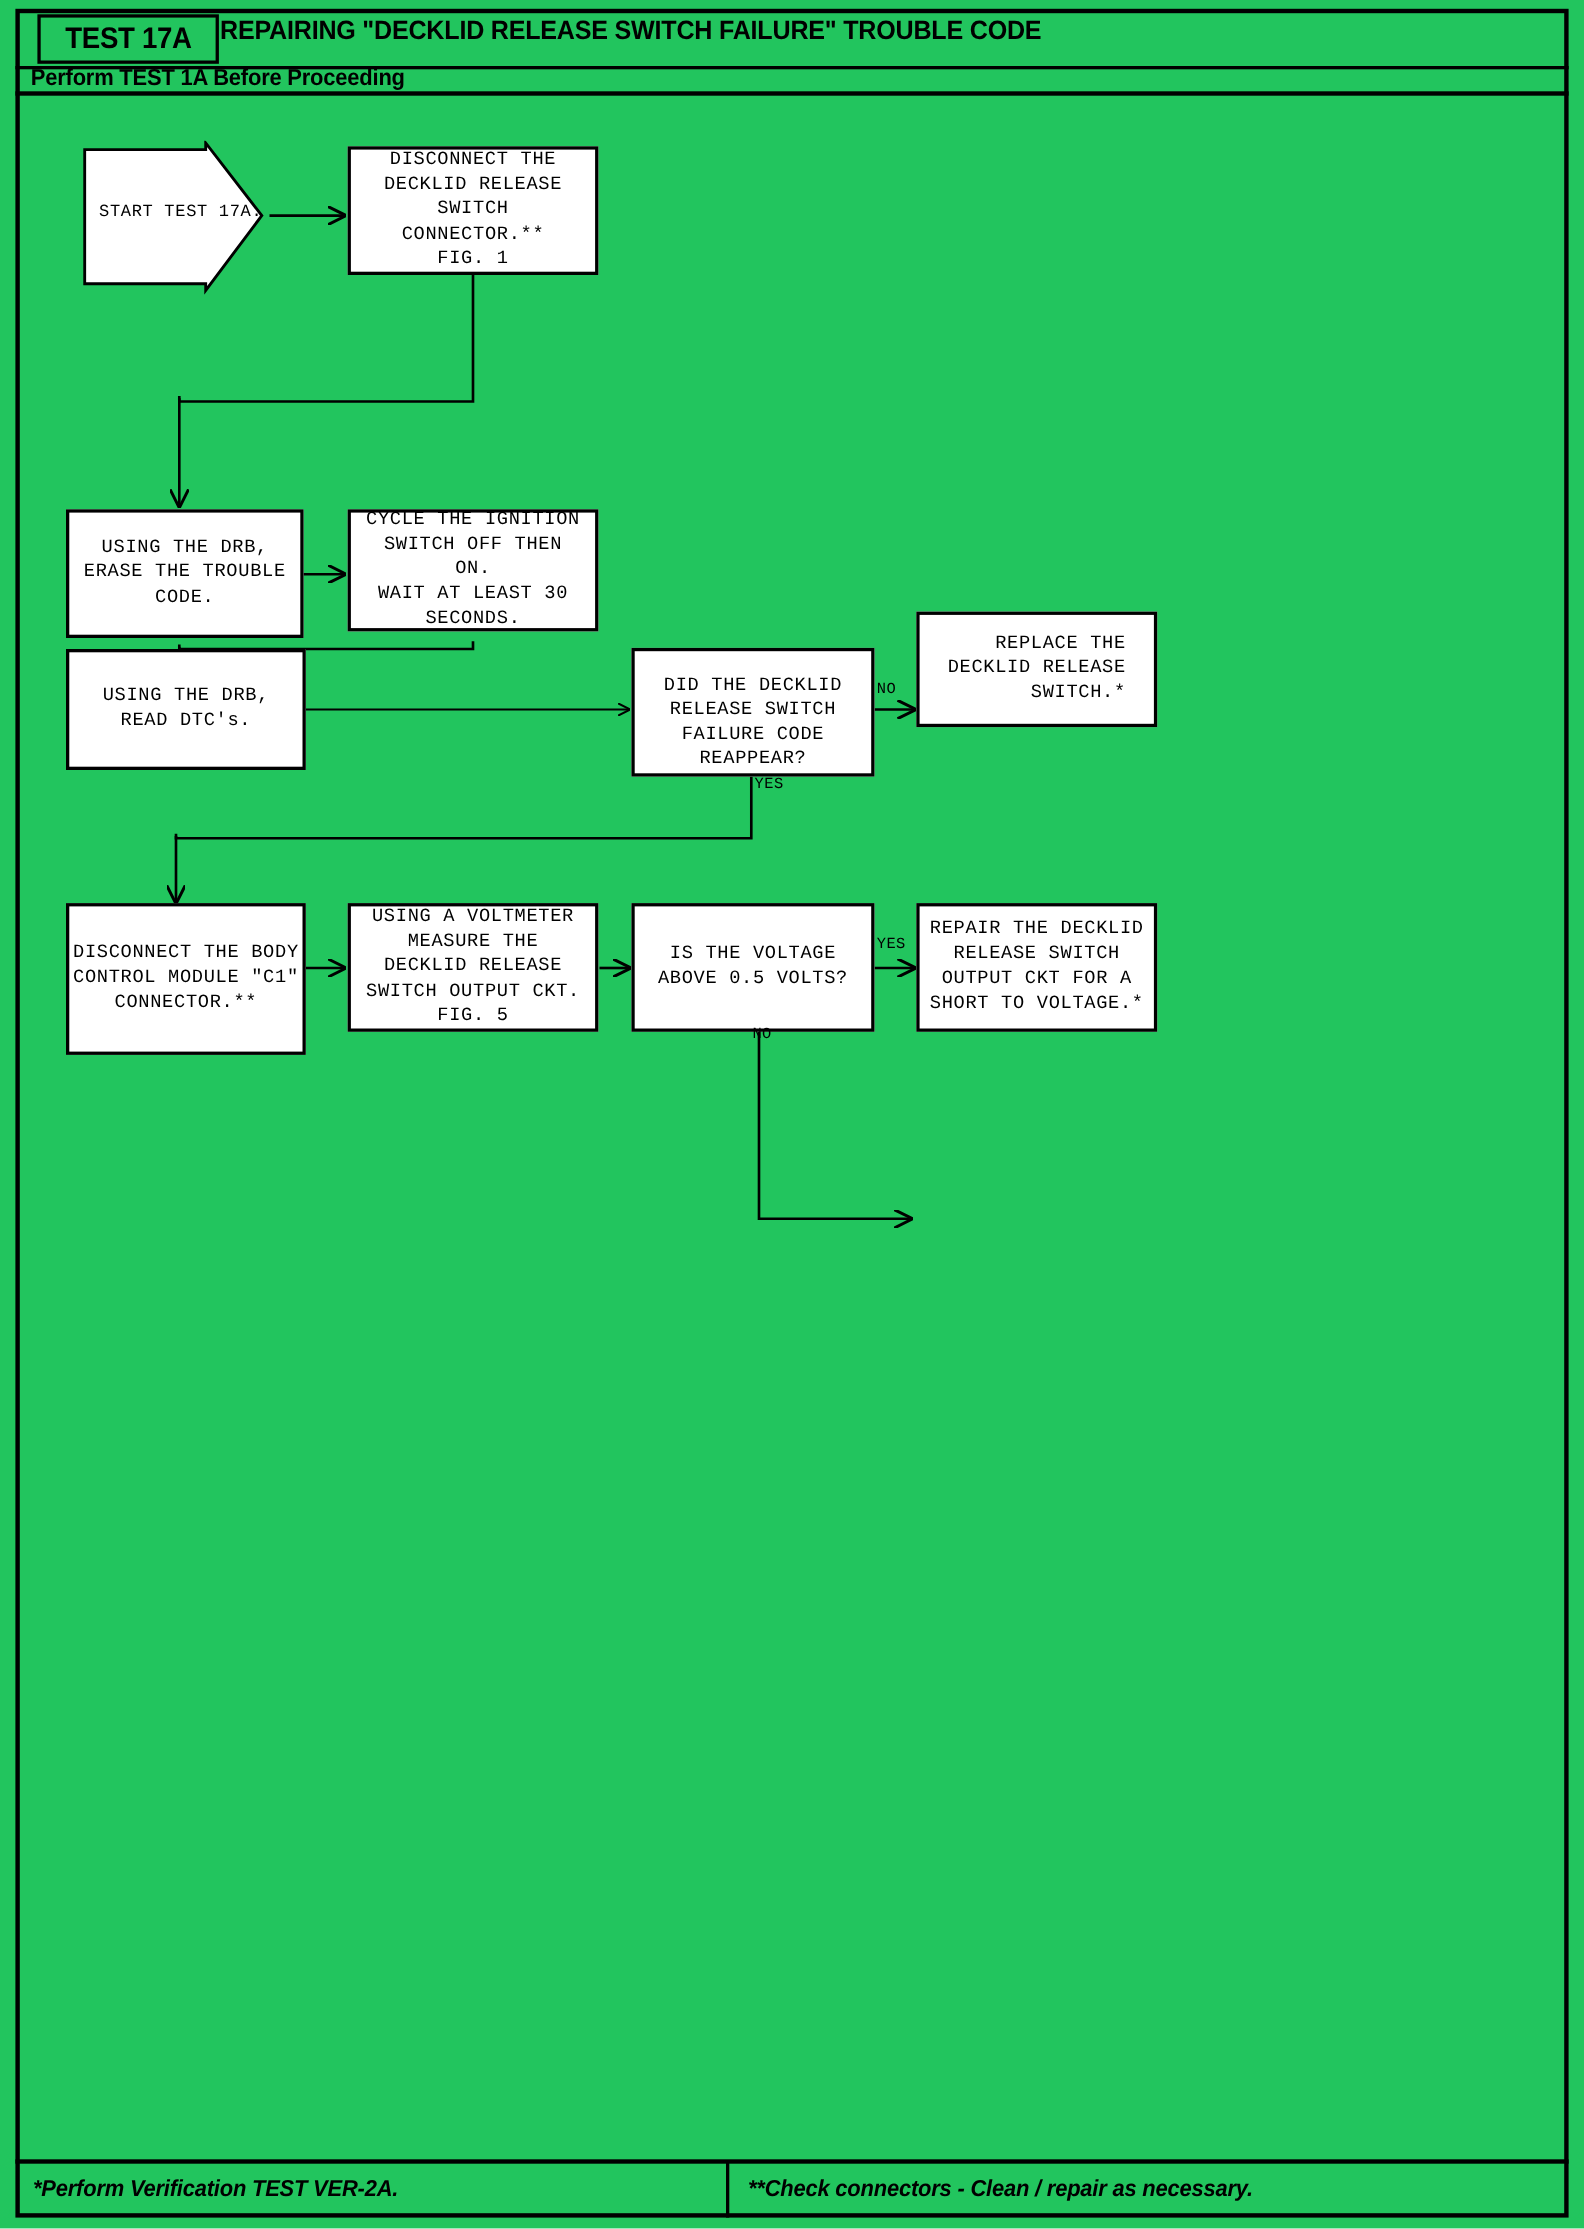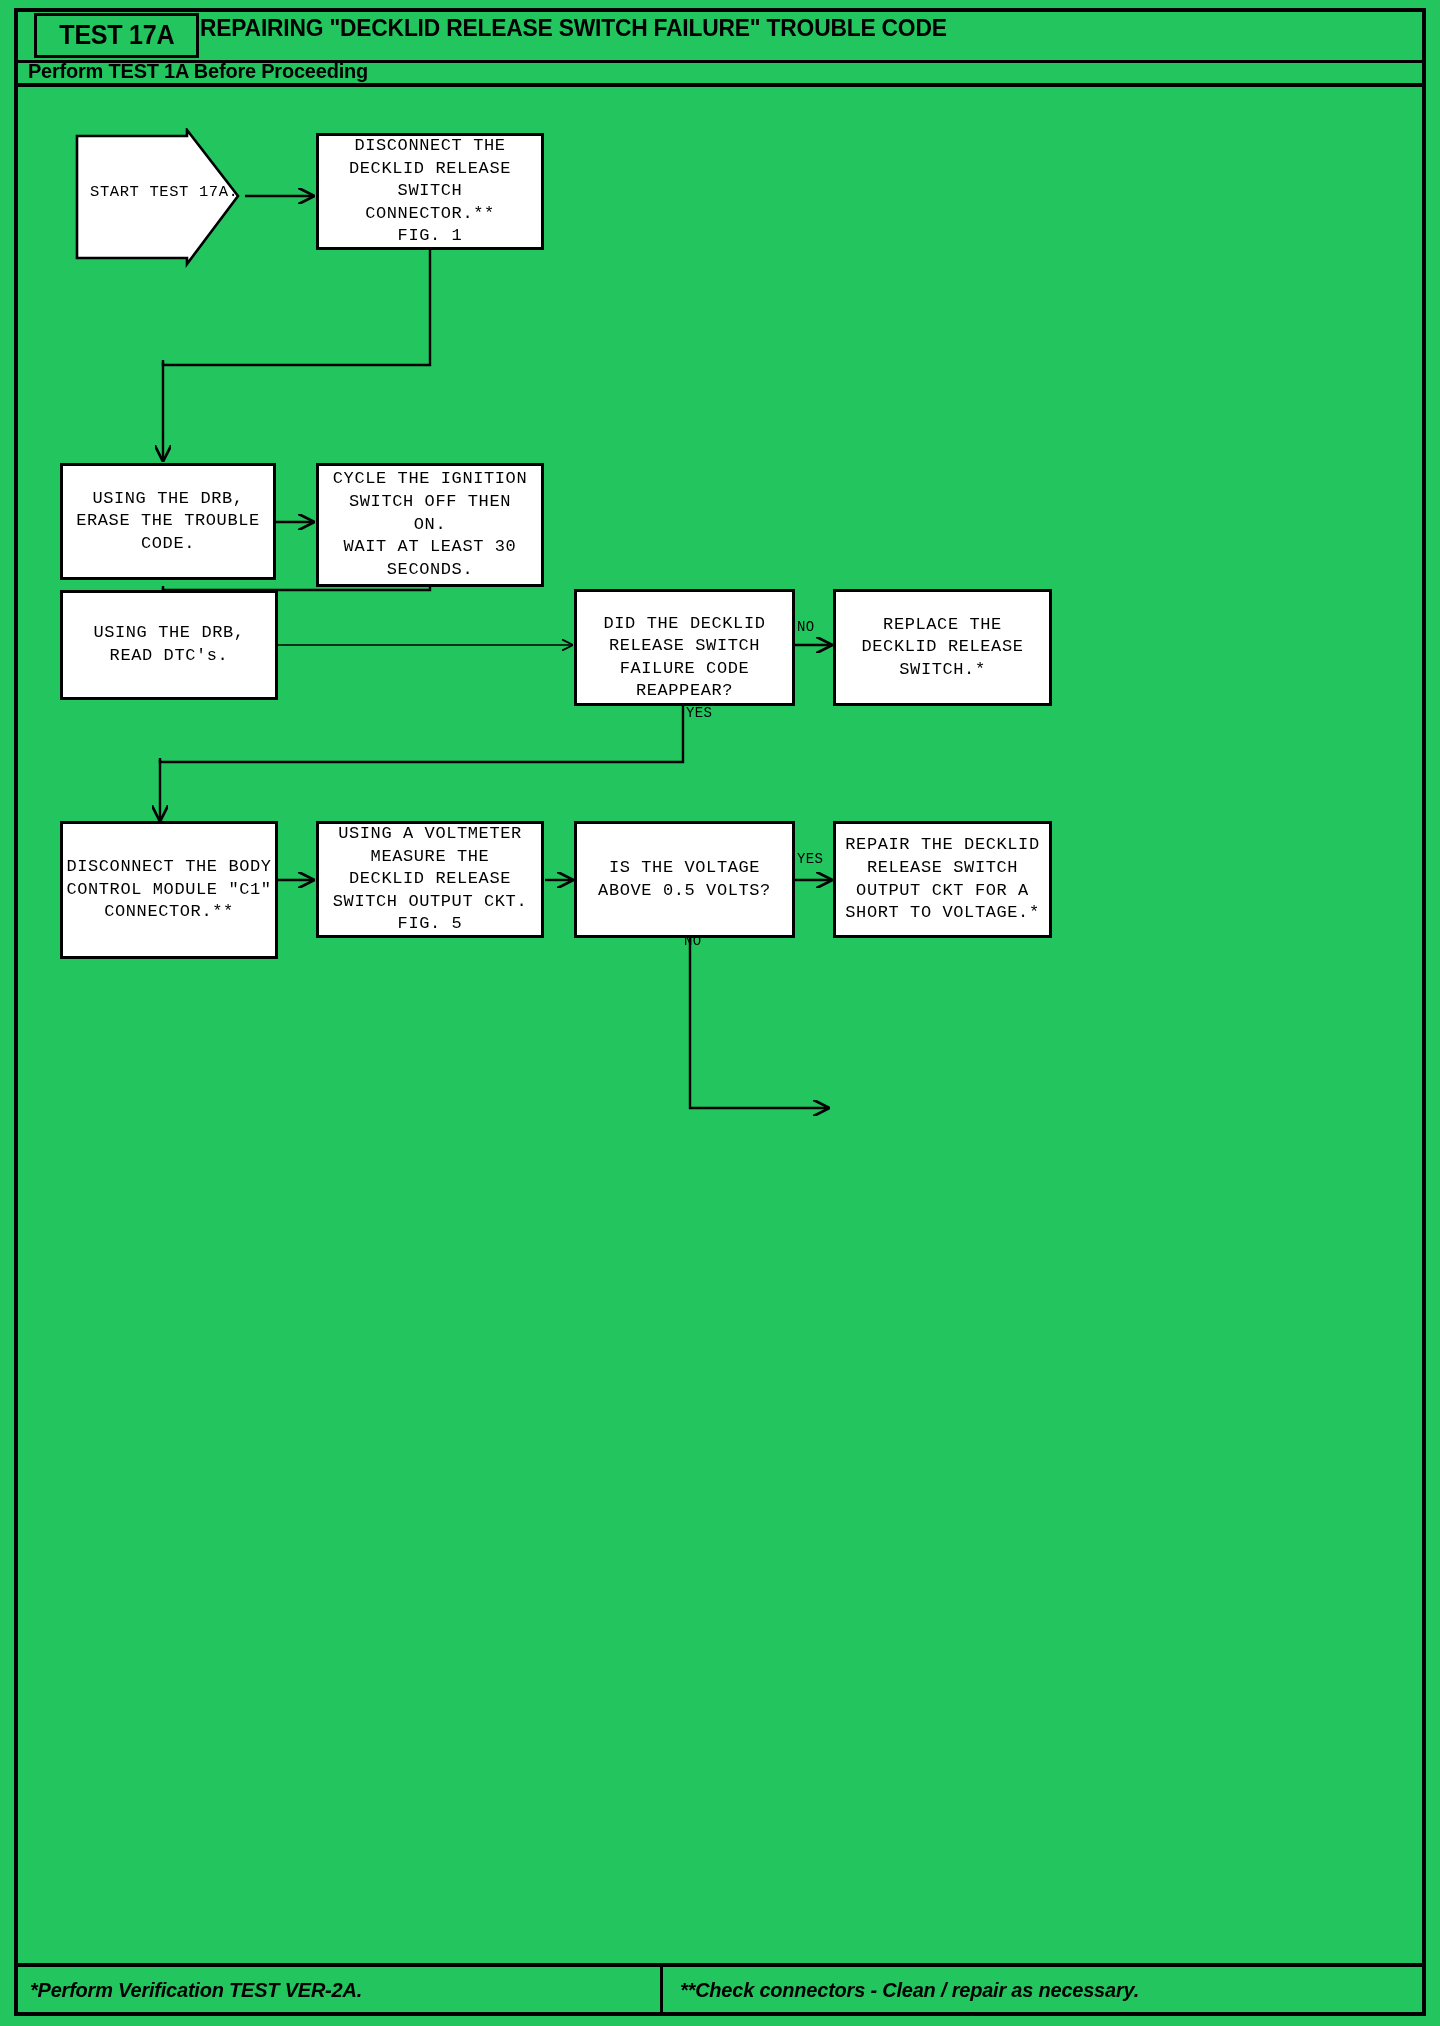--- a/index.html
+++ b/index.html
@@ -254,41 +254,41 @@
 CONNECTOR.**
 FIG. 1</span>
   </div>
 
   <div class="node" style="left:60px; top:463px; width:216px; height:117px;">
     <span class="node-text">USING THE DRB,
 ERASE THE TROUBLE
 CODE.</span>
   </div>
 
-  <div class="node" style="left:316px; top:463px; width:228px; height:124px;">
+  <div class="node" style="left:316px; top:463px; width:228px; height:111px;">
     <span class="node-text">CYCLE THE IGNITION
 SWITCH OFF THEN
 ON.
 WAIT AT LEAST 30
 SECONDS.</span>
   </div>
 
   <div class="node" style="left:60px; top:590px; width:218px; height:110px;">
     <span class="node-text">USING THE DRB,
 READ DTC's.</span>
   </div>
 
   <div class="node" style="left:574px; top:589px; width:221px; height:117px;align-items:flex-end;">
     <span class="node-text">DID THE DECKLID
 RELEASE SWITCH
 FAILURE CODE
 REAPPEAR?</span>
   </div>
 
-  <div class="node" style="left:833px; top:589px; width:219px; height:117px;">
+  <div class="node" style="left:833px; top:556px; width:219px; height:105px;text-align:right;">
     <span class="node-text">REPLACE THE
 DECKLID RELEASE
 SWITCH.*</span>
   </div>
 
   <div class="node" style="left:60px; top:821px; width:218px; height:138px;">
     <span class="node-text">DISCONNECT THE BODY
 CONTROL MODULE "C1"
 CONNECTOR.**</span>
   </div>

